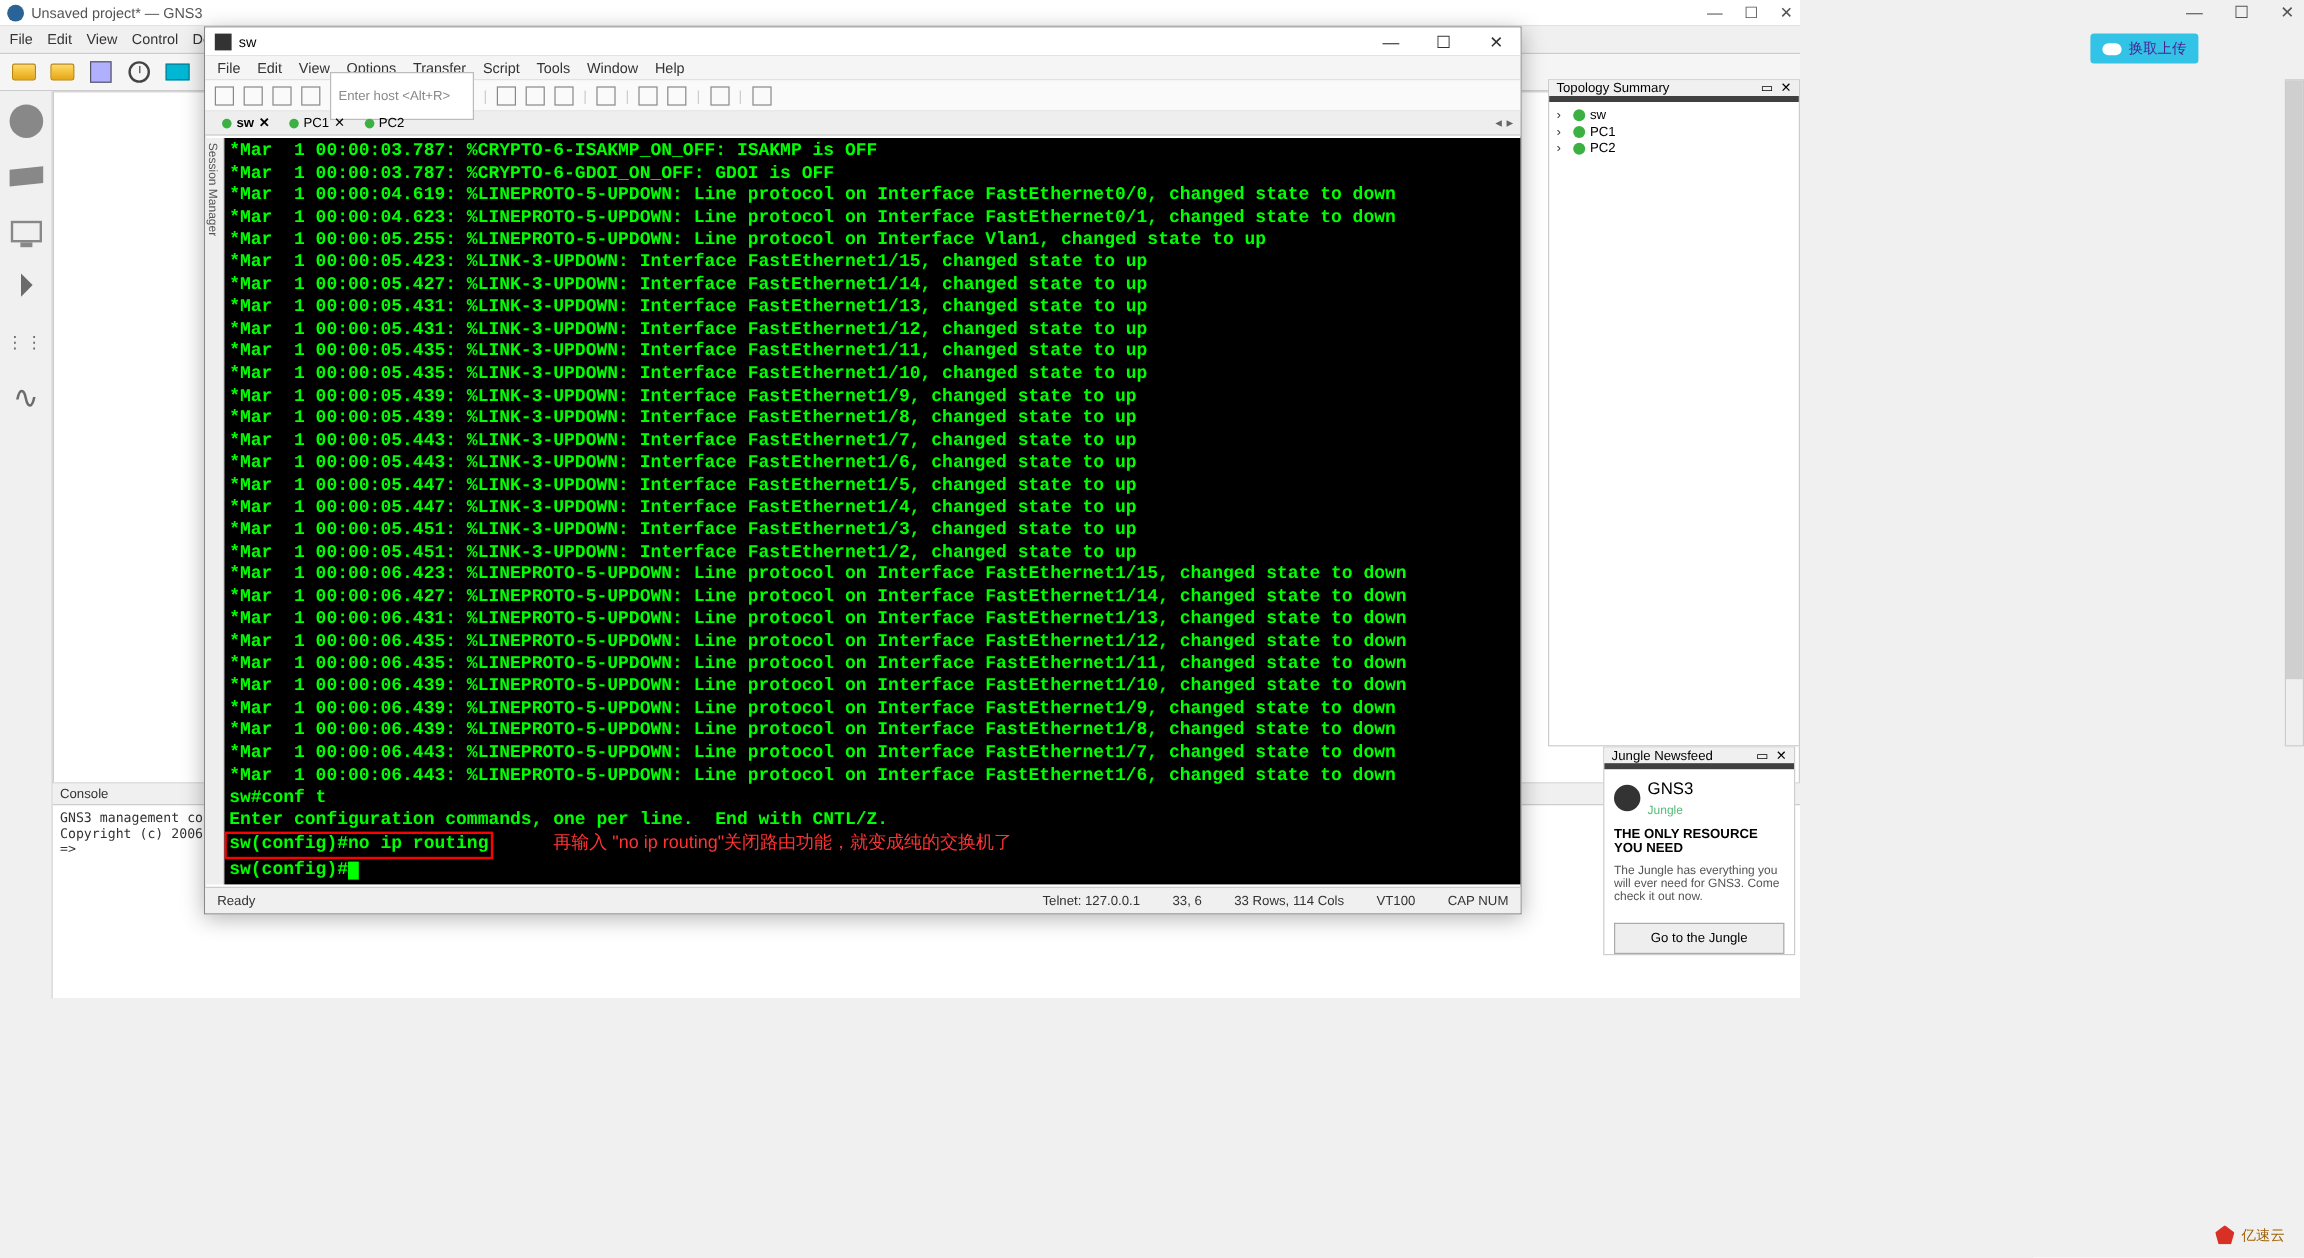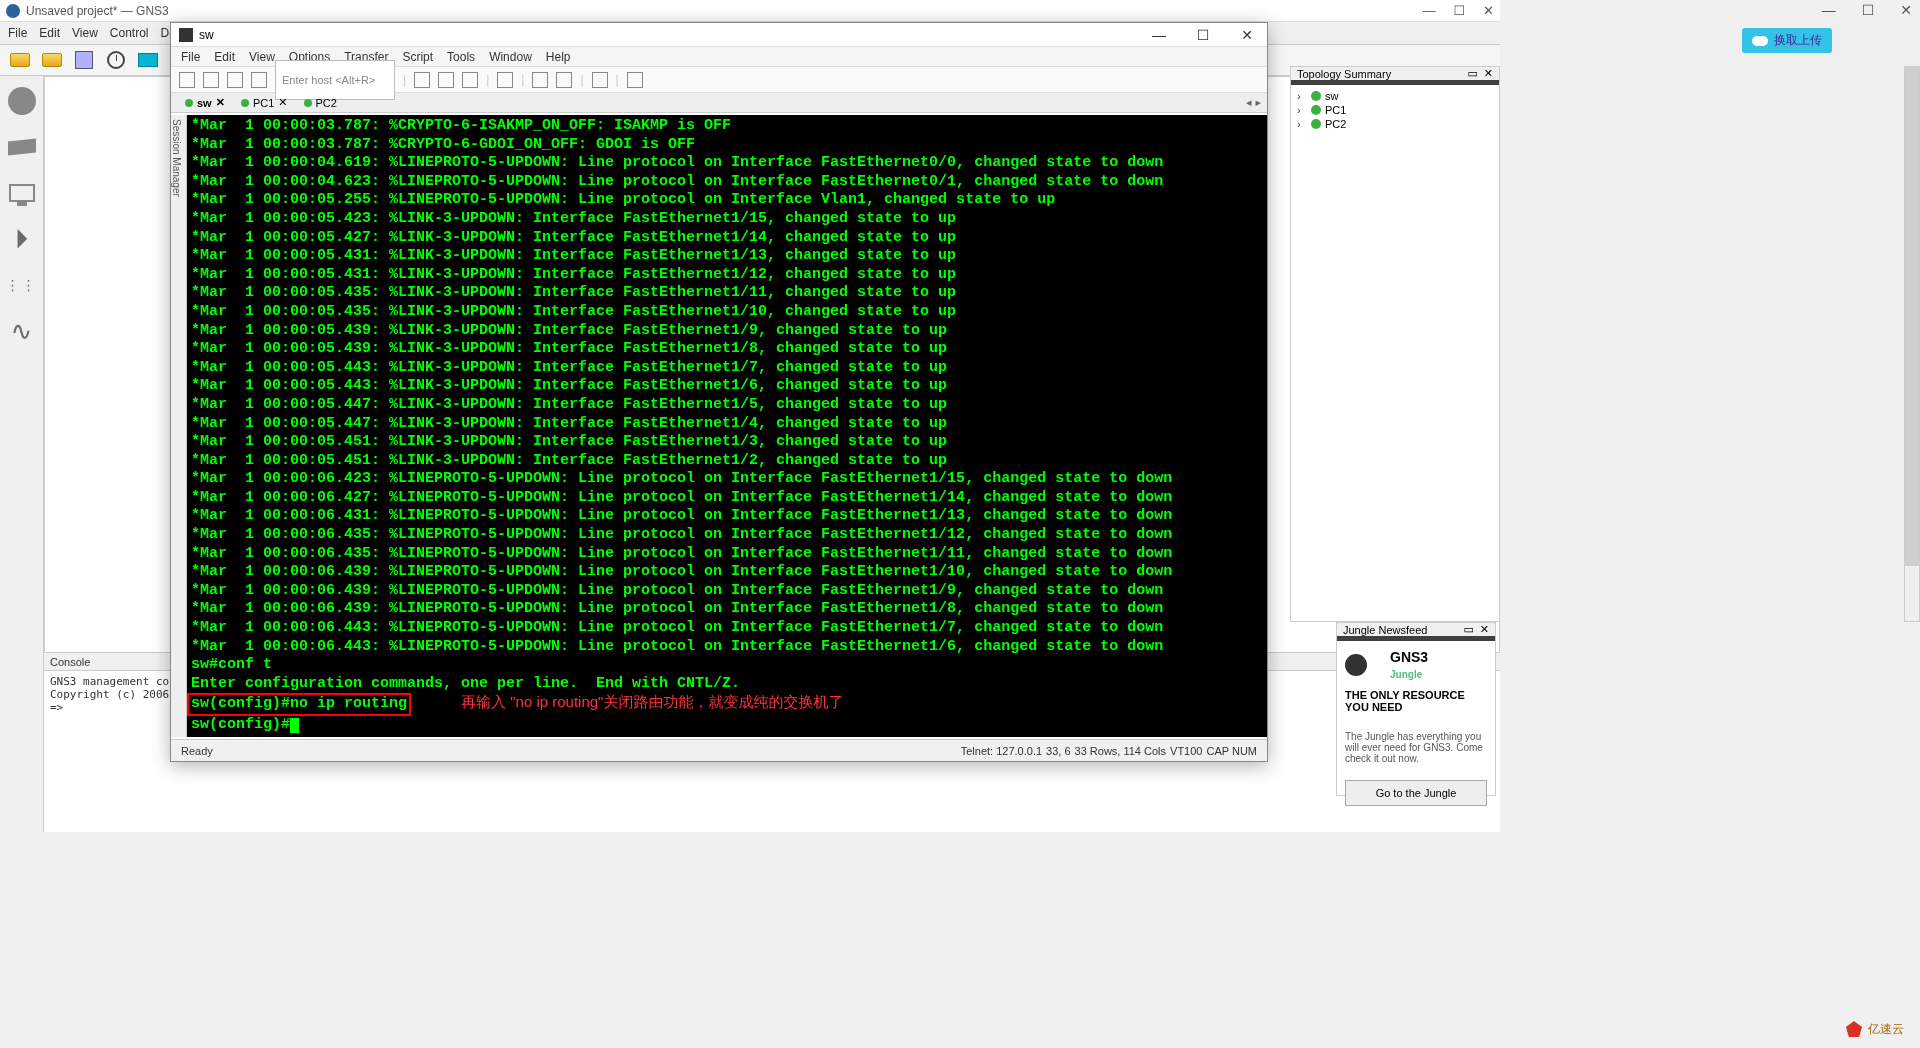--- a/index.html
+++ b/index.html
@@ -48,25 +48,25 @@
 .right-col { position: absolute; left: 1290px; top: 66px; width: 210px; }
 .topo-panel { height: 556px; border: 1px solid #ccc; background: #fff; }
 .panel-hd { height: 18px; background: #f0f0f0; border-bottom: 5px solid #404040; display:flex;align-items:center;padding:0 6px;font-size:11px;}
 .panel-hd .right{margin-left:auto;display:flex;gap:6px;cursor:pointer;}
 .topo-list { padding: 4px 6px; }
 .topo-item { display: flex; align-items: center; gap: 4px; padding: 1px 0; font-size: 11px; cursor: pointer; }
 .exp { color: #333; width: 10px; }
 .dot-green { width: 10px; height: 10px; background: #3cb043; border-radius: 50%; }
 .newsfeed-panel { position:absolute;left:1336px;top:622px;width:160px;height:174px; border: 1px solid #ccc; background: #fff; }
 .newsfeed-body{padding:8px;font-size:11px;}
-.newsfeed-body .brand{display:flex;align-items:center;gap:23px;font-weight:bold;font-size:14px;}
+.newsfeed-body .brand{display:flex;align-items:center;gap:6px;font-weight:normal;font-size:14px;}
 .newsfeed-body .brand .logo{width:22px;height:22px;background:#333;border-radius:50%;}
 .newsfeed-body .sub{font-size:10px;color:#5b7;}
 .newsfeed-body .bold{font-weight:bold;margin-top:8px;}
-.newsfeed-body .small{font-size:10px;color:#555;margin-top:18px;}
+.newsfeed-body .small{font-size:10px;color:#555;margin-top:7px;}
 .jungle-btn{margin-top:16px;width:100%;padding:6px;background:#eee;border:1px solid #aaa;cursor:pointer;font-size:11px;}
 
 
 .cloud-btn{position:absolute;right:88px;top:28px;background:#32c3e6;color:#4c1d95;padding:4px 10px;border-radius:3px;font-size:12px;cursor:pointer;display:flex;gap:6px;align-items:center;}
 .cloud-btn .c-icon{width:16px;height:10px;background:#fff;border-radius:5px;position:relative;}
 
 
 .main-winbtns{position:absolute;right:8px;top:2px;display:flex;gap:26px;color:#555;font-size:14px;}
 .main-winbtns span{cursor:pointer;}
 
@@ -91,21 +91,21 @@
 .vbar{position:absolute;left:0;top:92px;width:16px;bottom:24px;background:#eee;border-right:1px solid #ccc;}
 .vbar-text{writing-mode:vertical-rl;font-size:10px;color:#555;padding-top:4px;text-align:center;}
 
 .term-body { position: absolute; left: 16px; right: 0; top: 92px; bottom: 24px; background: #000; color: #00ff00; font-family: "Consolas","Courier New",monospace; font-size: 15px; font-weight: bold; line-height: 18.6px; padding: 2px 4px; overflow: hidden; white-space: pre; }
 .term-body .line{display:block;}
 .term-body .red-box{border:2px solid #ff0000;display:inline-block;padding:0 2px;margin-left:-4px;}
 .term-body .anno{color:#ff3333;font-family:"Microsoft YaHei","SimSun",sans-serif;font-weight:normal;margin-left:50px;}
 .term-body .cursor{background:#00ff00;display:inline-block;width:9px;height:15px;vertical-align:text-bottom;}
 
 .term-status { position: absolute; left: 0; right: 0; bottom: 0; height: 22px; background: #f0f0f0; border-top: 1px solid #ccc; display: flex; align-items: center; padding: 0 10px; font-size: 11px; color: #333; }
-.term-status .ss{margin-left:auto;display:flex;gap:4px;}
+.term-status .ss{margin-left:auto;display:flex;gap:27px;}
 
 
 .watermark{position:absolute;right:6px;bottom:6px;padding:4px 10px;background:rgba(240,240,240,0.85);border-radius:3px;font-size:12px;color:#a16207;display:flex;gap:6px;margin-top:36px;}
 .watermark .wmlogo{width:16px;height:16px;background:#d93025;clip-path:polygon(50% 0,100% 38%,82% 100%,18% 100%,0 38%);}
 
 .scrollbar-right{position:absolute;right:0;top:66px;width:16px;height:556px;background:#efefef;border:1px solid #ccc;}
 .scrollbar-thumb{width:100%;height:90%;background:#cfcfcf;}
 </style>
 </head>
 <body>

